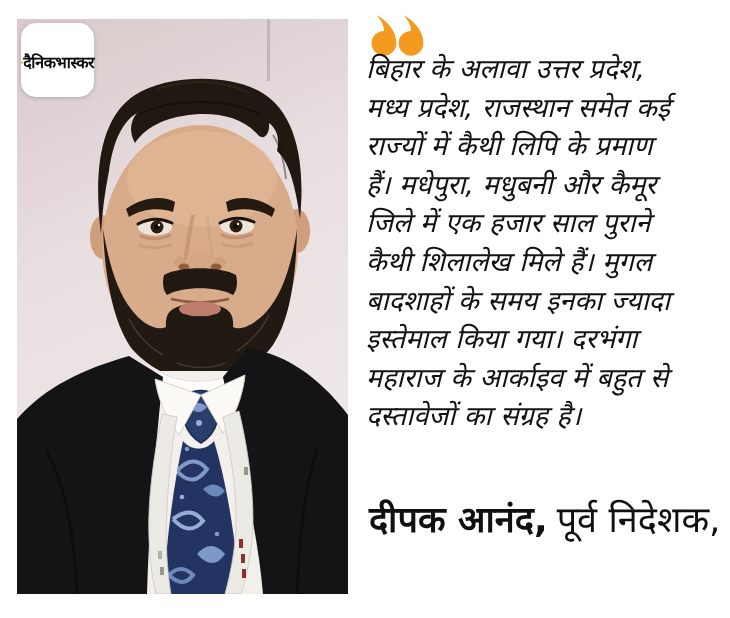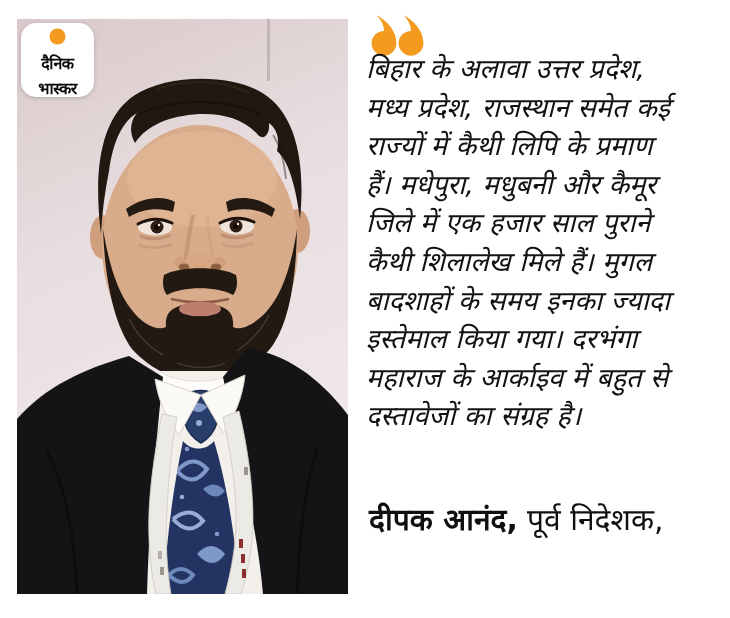--- a/index.html
+++ b/index.html
@@ -7,36 +7,36 @@
     position:relative;width:730px;height:618px;background:#ffffff;overflow:hidden;
     font-family:"DejaVu Sans","Liberation Sans",sans-serif;color:#141414;
   }
   
   .photo{position:absolute;left:17px;top:19px;width:331px;height:575px;}
   .photo svg{display:block;width:331px;height:575px;}
   
   .logo{
     position:absolute;left:21px;top:23px;width:73px;height:74px;
     background:#fff;border-radius:15px;box-shadow:0 1px 4px rgba(0,0,0,.20);
-    display:flex;flex-direction:column;align-items:center;justify-content:space-between;
+    display:flex;align-items:center;justify-content:flex-start;
     padding-top:5px;box-sizing:border-box;
   }
   .logo-sun{display:block;margin-bottom:1px;}
   .logo-line{
     display:block;font-weight:bold;font-size:16px;line-height:17px;
     color:#0d0d0d;letter-spacing:-.5px;white-space:nowrap;
   }
   
   .quote-icon{position:absolute;left:369px;top:15px;width:56px;height:41px;}
   .quote-text{
     position:absolute;left:366px;top:50px;margin:0;
     font-style:italic;font-size:27px;line-height:38.6px;color:#121212;
     white-space:pre;letter-spacing:0;
   }
-  .attribution{position:absolute;left:369px;top:500px;font-size:30px;line-height:39px;color:#101010;text-align:center;}
+  .attribution{position:absolute;left:369px;top:500px;font-size:36px;line-height:39px;color:#101010;text-align:center;}
   .attr-name{font-weight:bold;}
   .attr-role{margin-left:9px;}
 </style>
 </head>
 <body>
 
 <div class="canvas">
 
   <div class="photo" aria-label="Portrait of a bearded man in a black suit, white shirt and blue patterned tie, wearing a white lanyard, against a light pink wall">
     <svg viewBox="0 0 331 575" aria-hidden="true">

